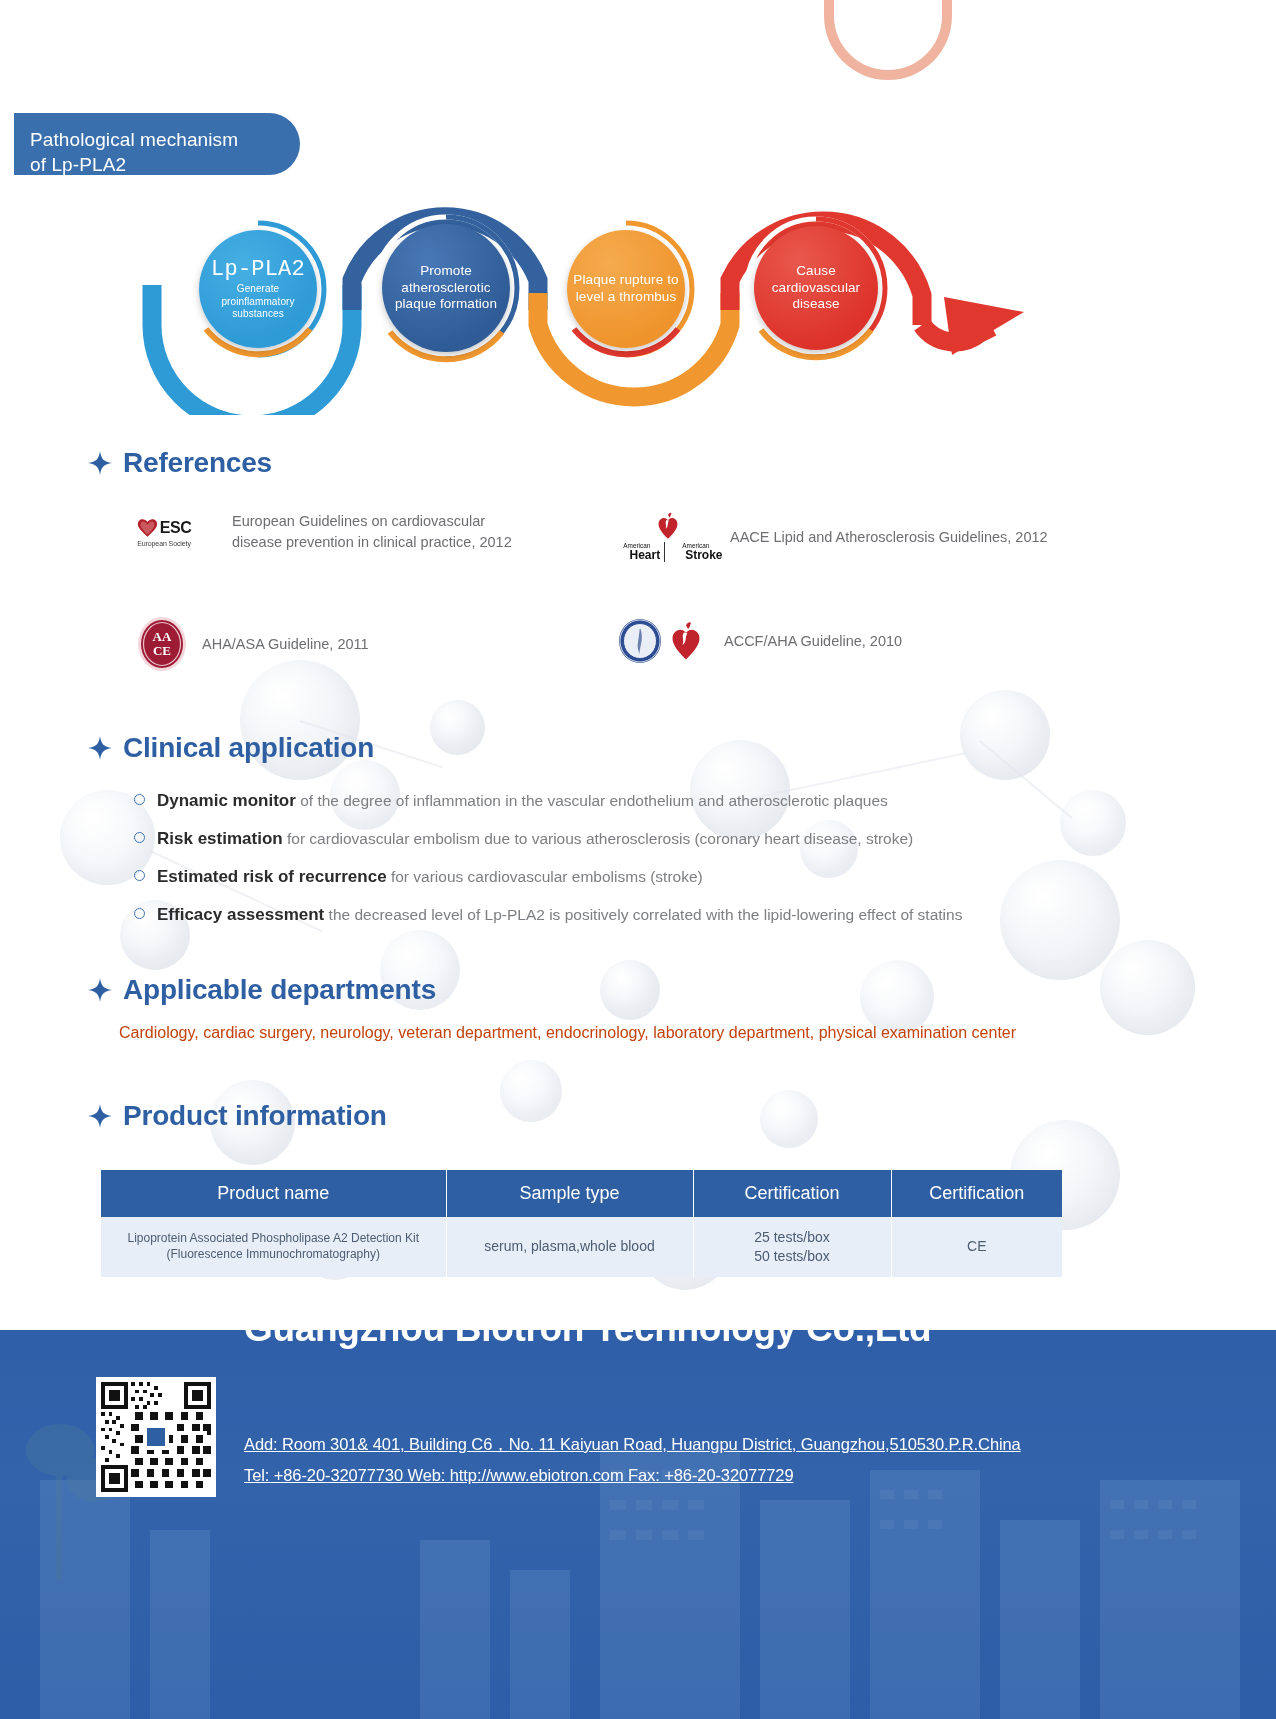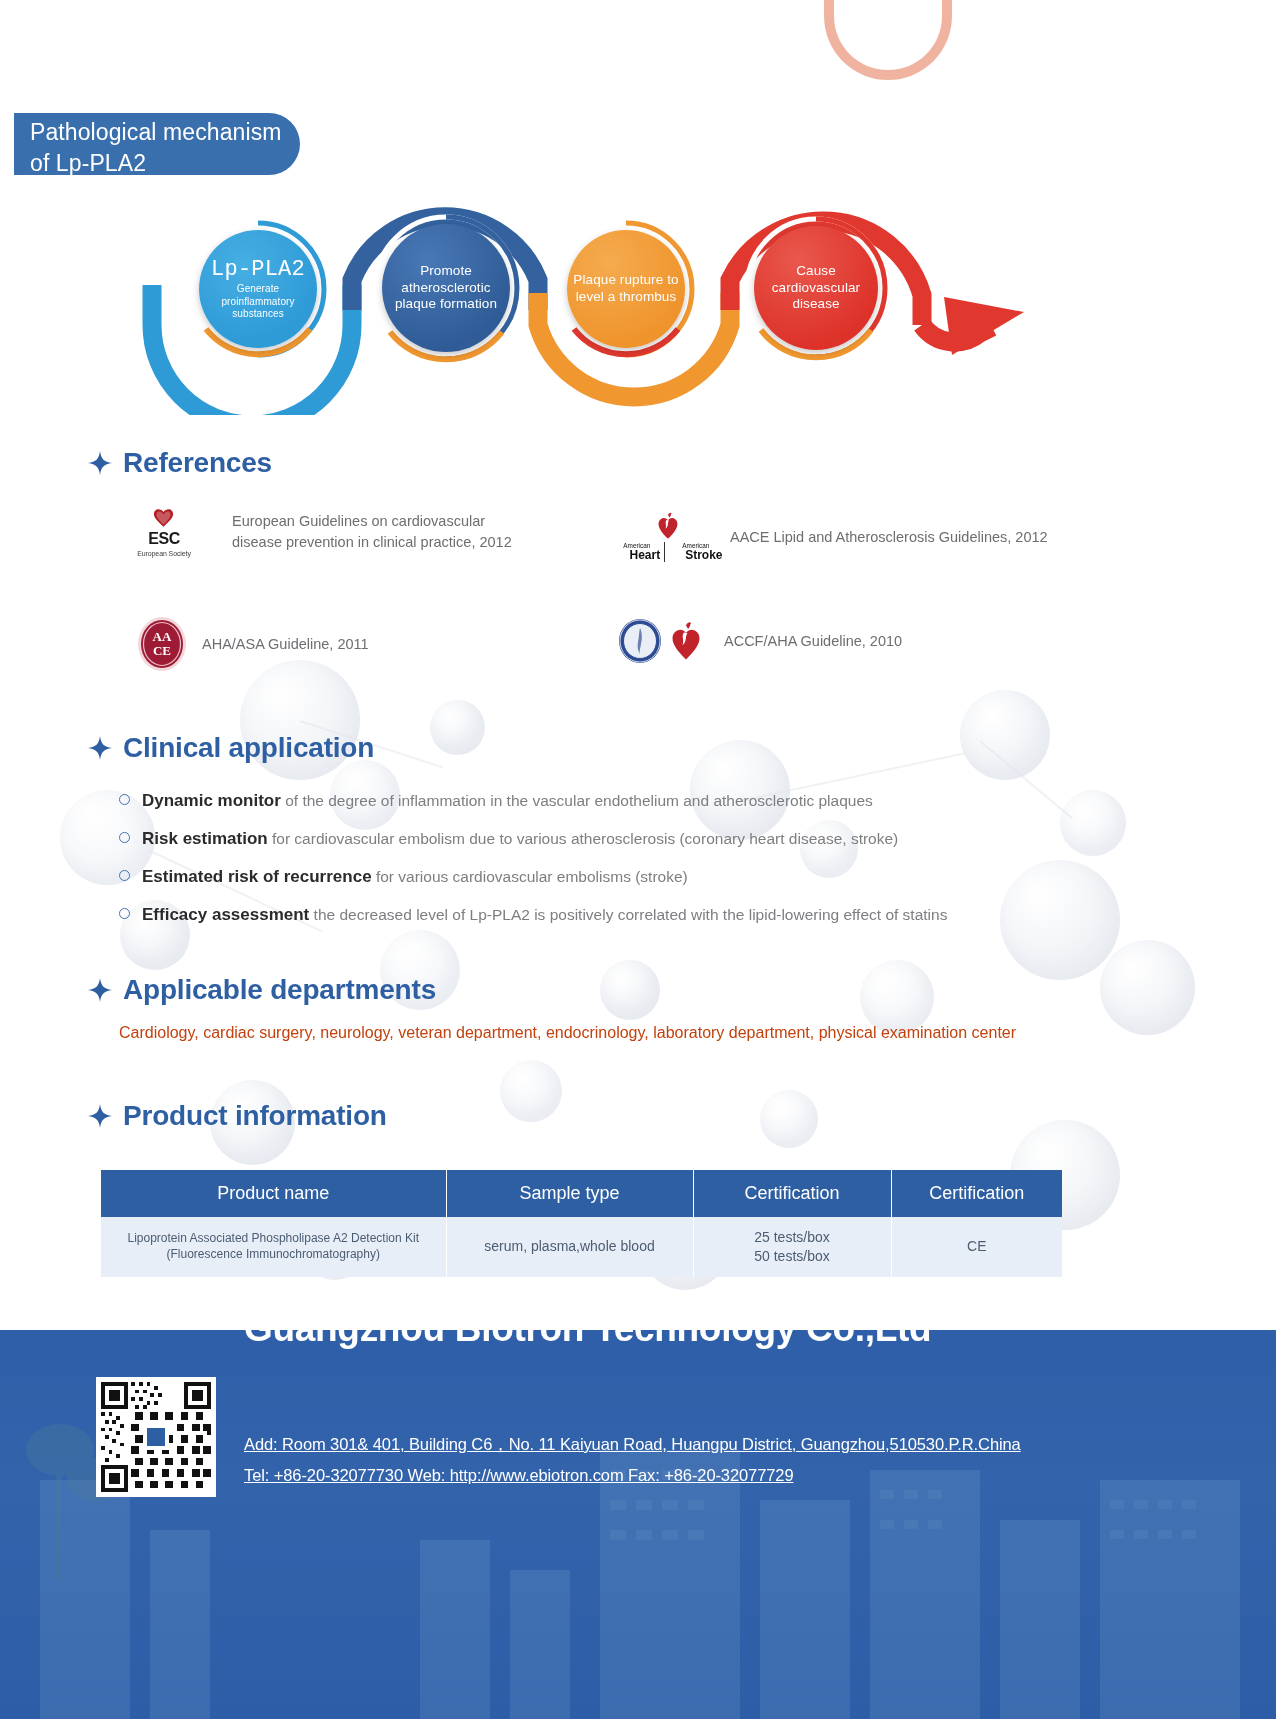--- a/index.html
+++ b/index.html
@@ -26,22 +26,22 @@
     position:absolute; left:824px; top:-40px; width:128px; height:120px;
     border:10px solid #f0b3a0; border-top-color:transparent;
     border-radius:0 0 70px 70px; z-index:1;
   }
 
   
   .banner {
     position:absolute; left:14px; top:113px; width:286px; height:62px;
     background:#3a6fad; color:#fff; z-index:4;
     border-radius:0 34px 34px 0;
-    padding:4px 0 0 16px;
-    font-size:23px; line-height:1.33; font-weight:400;
+    padding:14px 0 0 16px;
+    font-size:19px; line-height:1.33; font-weight:400;
     letter-spacing:.1px;
   }
 
   
   .flow { position:absolute; left:0; top:175px; width:1276px; height:240px; z-index:2; }
   .flow svg { display:block; }
 
   .node { position:absolute; z-index:3; }
   .node .disc {
     position:absolute; border-radius:50%;
@@ -61,21 +61,21 @@
   }
   .star { display:inline-block; width:24px; height:24px; flex:none; }
 
   
   .ref { position:absolute; z-index:5; display:flex; align-items:center; gap:14px; }
   .ref-txt { font-size:14.5px; line-height:1.42; color:#6d6e71; }
   .logo { flex:none; position:relative; }
 
   
   .esc { width:108px; height:44px; display:flex; flex-direction:column; align-items:center; justify-content:center; }
-  .esc-top { display:flex; align-items:center; gap:2px;flex-direction:column; }
+  .esc-top { display:flex; align-items:center; gap:2px; }
   .esc-heart { width:21px; height:20px; position:relative; }
   .esc-word { font-size:16px; font-weight:bold; color:#1a1a1a; letter-spacing:-.4px; font-family:"Liberation Sans",sans-serif; }
   .esc-sub { font-size:7px; color:#3c3c3c; margin-top:2px; letter-spacing:-.1px; }
 
   
   .aha { width:96px; height:50px; display:flex; flex-direction:column; align-items:center; }
   .aha-torch { width:24px; height:28px; position:relative; }
   .aha-words { display:flex; gap:4px; font-size:6.4px; color:#111; line-height:1.1; margin-top:2px; }
   .aha-words b { font-size:12px; display:block;margin-left:16px; }
   .aha-col { text-align:center; }
@@ -309,21 +309,21 @@
   </div>
 </div>
 
 <div class="sec-h" style="left:88px;top:732px;">
   <svg class="star" viewBox="0 0 24 24">
     <path d="M12 0 C13 8 16 11 24 12 C16 13 13 16 12 24 C11 16 8 13 0 12 C8 11 11 8 12 0 Z" fill="#2e5fa3"></path>
   </svg>
   <span>Clinical application</span>
 </div>
 
-<div class="bullets" style="left:119px;top:790px;width:990px;">
+<div class="bullets" style="left:134px;top:790px;width:990px;">
   <div class="bl">
     <span class="bl-dot"></span>
     <span class="bl-txt"><b>Dynamic monitor</b><span> of the degree of inflammation in the vascular endothelium and atherosclerotic plaques</span></span>
   </div>
   <div class="bl">
     <span class="bl-dot"></span>
     <span class="bl-txt"><b>Risk estimation</b><span> for cardiovascular embolism due to various atherosclerosis (coronary heart disease, stroke)</span></span>
   </div>
   <div class="bl">
     <span class="bl-dot"></span>

